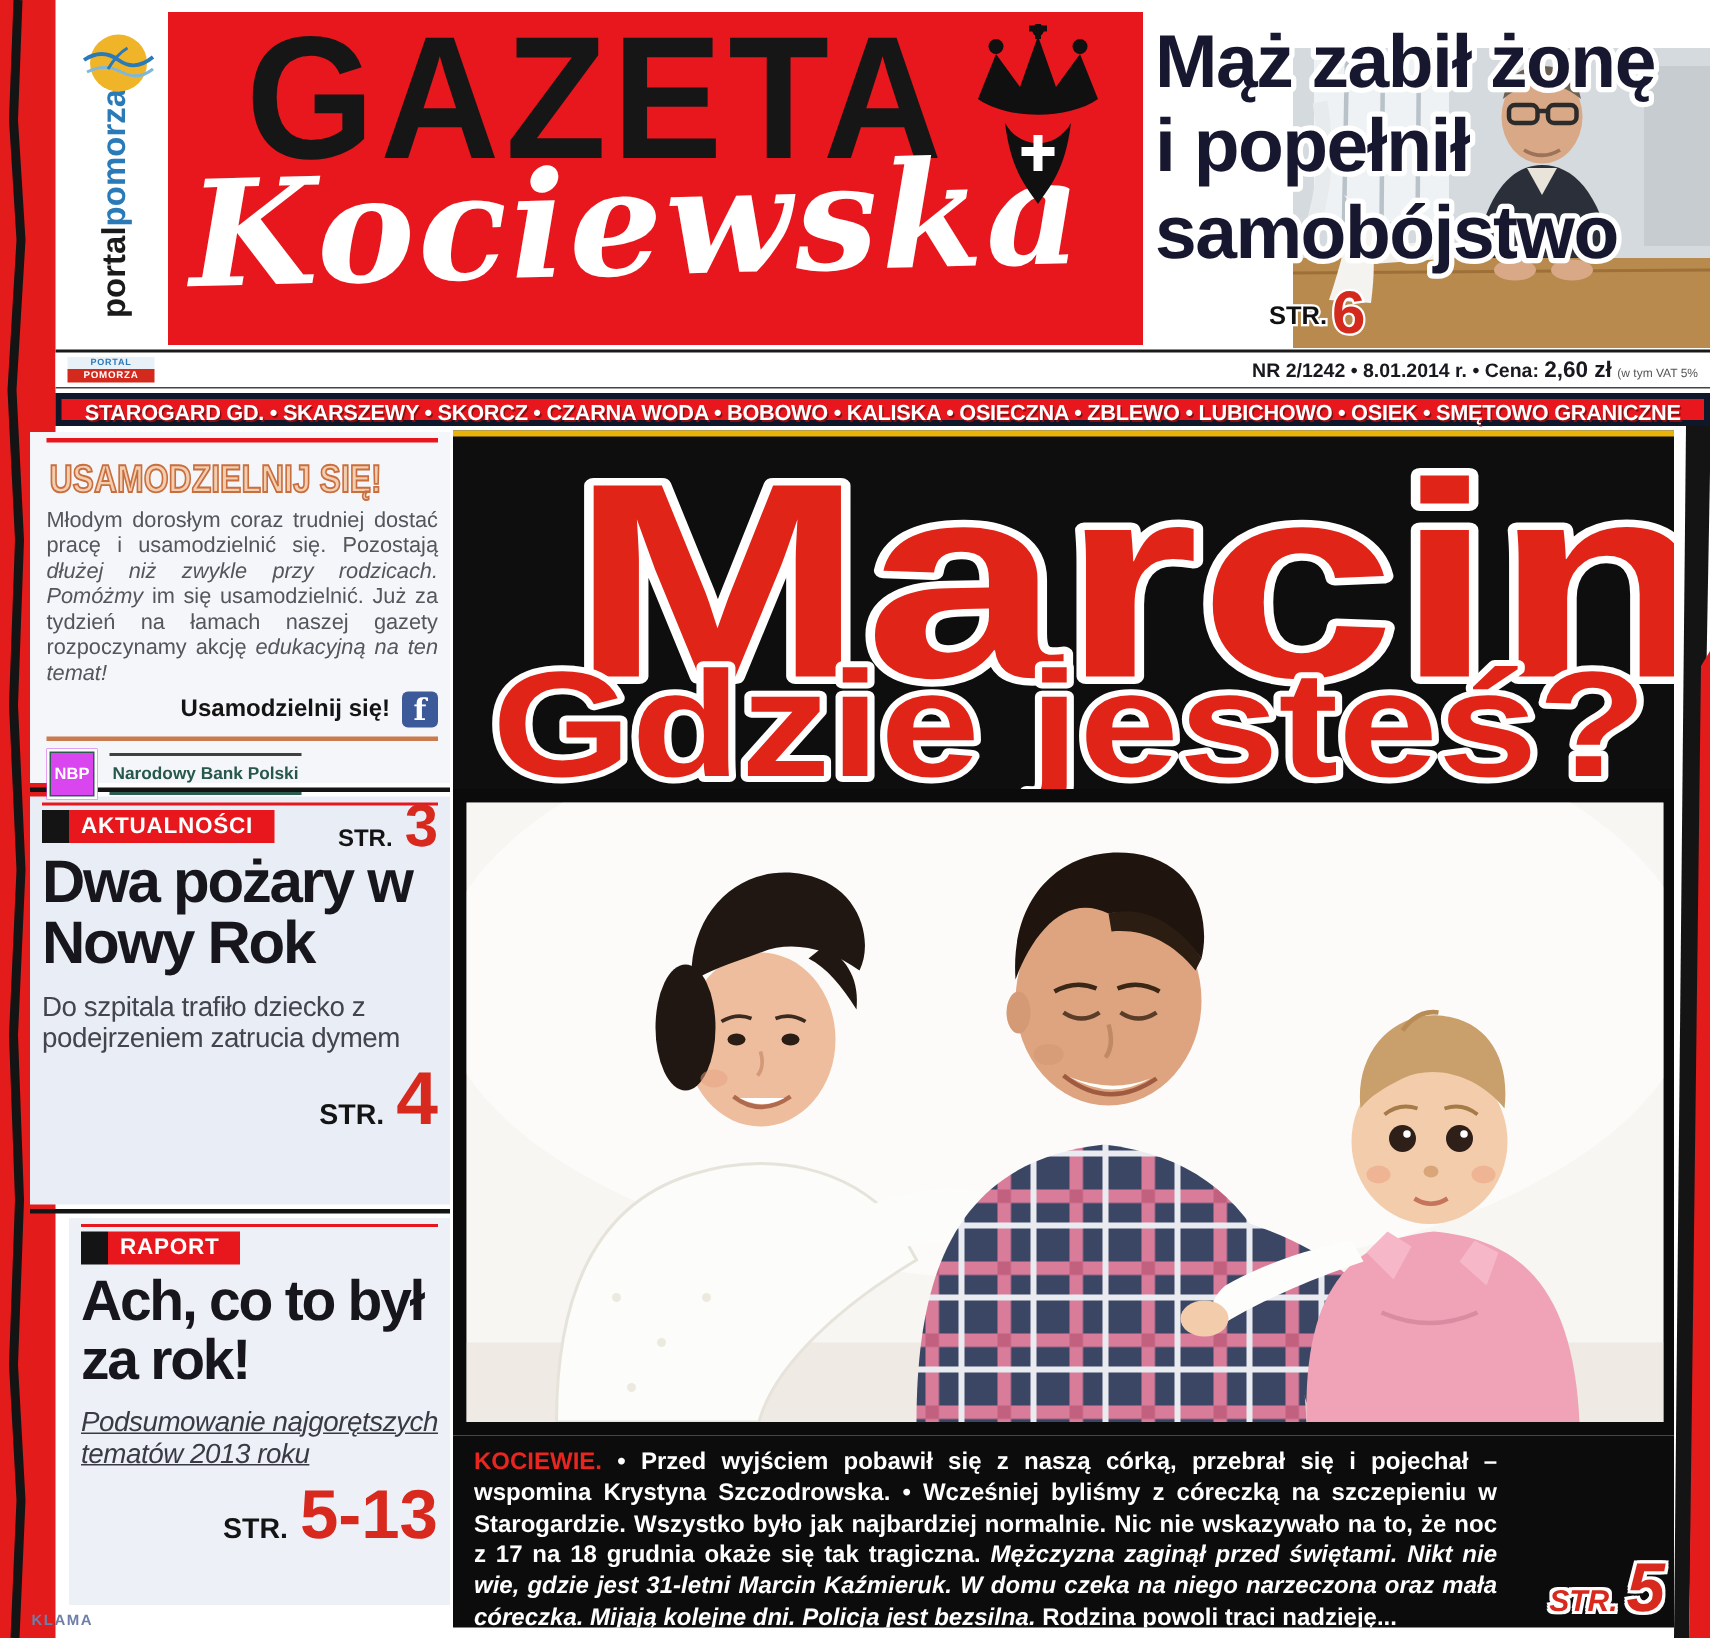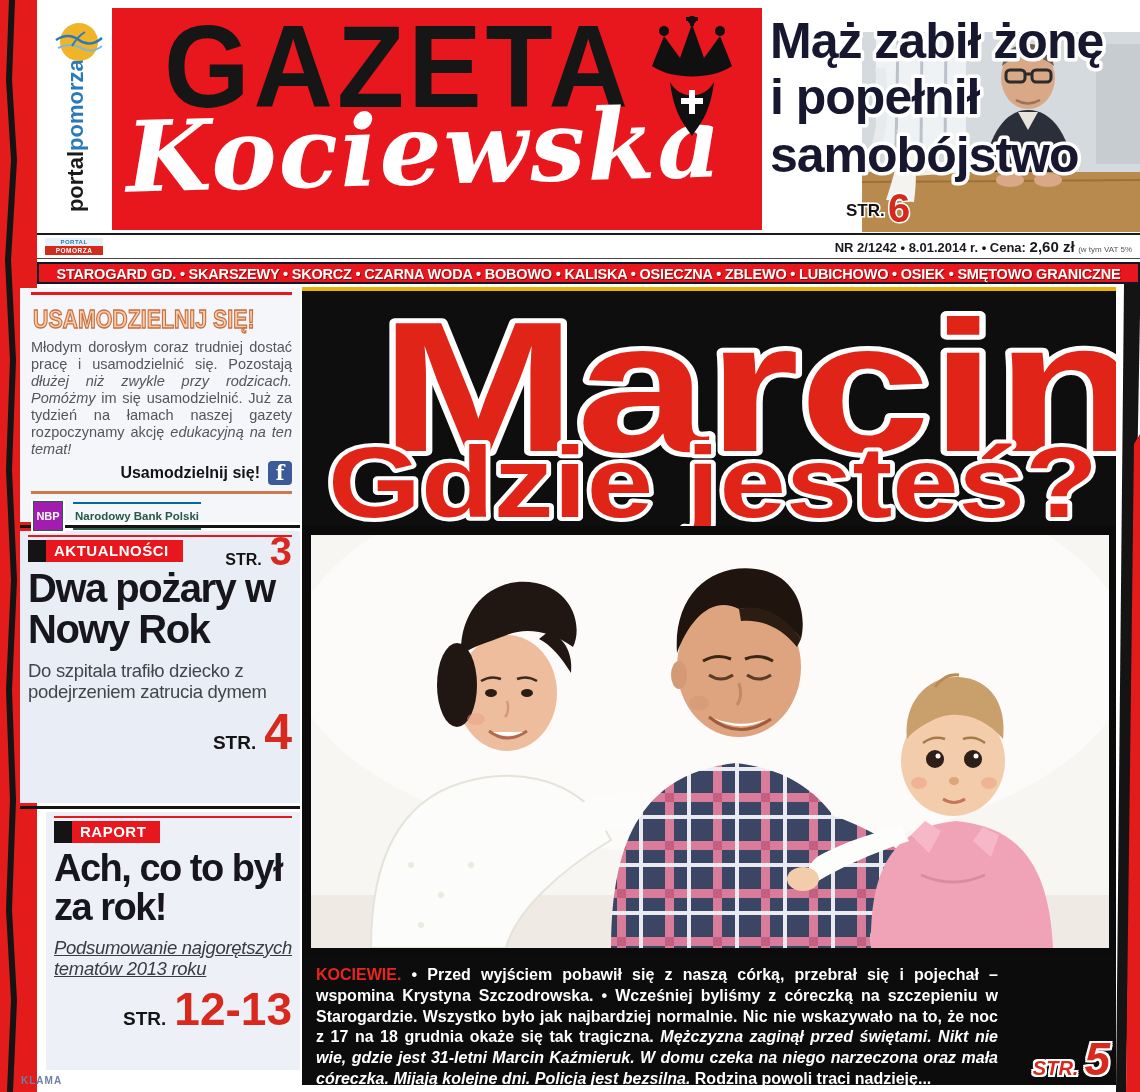--- a/index.html
+++ b/index.html
@@ -43,42 +43,42 @@
   .info-price{font-size:15px;font-weight:900;}
   .info-vat{font-size:8px;font-weight:normal;color:#555;}
   .portal-badge{width:58px;height:17px;flex:0 0 auto;display:flex;flex-direction:column;}
   .portal-badge .pb-top{flex:1;background:#e9f1f8;color:#2a7ab8;font-size:6px;font-weight:900;
     text-align:center;line-height:8px;letter-spacing:.5px;}
   .portal-badge .pb-bot{flex:1;background:#d42a1e;color:#fff;font-size:6.5px;font-weight:900;
     text-align:center;line-height:9px;letter-spacing:.5px;}
 
   
   .towns-bar{left:37px;top:262px;width:1103px;height:22px;background:#e8161d;
-    border:2px solid #0f172a;box-sizing:border-box;color:#fff;font-weight:900;
+    border:4px solid #0f172a;box-sizing:border-box;color:#fff;font-weight:900;
     font-size:14.5px;line-height:20px;text-align:center;white-space:nowrap;
     text-shadow:1px 1px 0 #8d0d0f;letter-spacing:-0.2px;}
 
   
   .sidebar{left:20px;top:288px;width:280px;}
   .red-rule{height:3px;background:#e8161d;margin-bottom:4px;}
   .sec{box-sizing:border-box;padding:4px 8px;}
   .sec-campaign{background:#f4f6fa;height:234px;padding-left:11px;}
   .camp-head{display:flex;align-items:flex-end;gap:2px;margin-bottom:4px;}
   .camp-title{font-size:26px;font-weight:900;color:#f3cdae;-webkit-text-stroke:1.3px #c96e3e;
     letter-spacing:0px;transform:scaleX(0.82);transform-origin:left bottom;white-space:nowrap;}
   .camp-body{font-size:14.5px;line-height:1.17;color:#55555c;text-align:justify;}
   .camp-cta{display:flex;justify-content:flex-end;align-items:center;gap:8px;margin-top:3px;}
   .camp-cta-label{font-size:16px;font-weight:900;color:#141414;}
   .fb-icon{width:24px;height:24px;background:#3c5a99;border-radius:4px;color:#fff;
     font-family:"DejaVu Serif",serif;font-weight:bold;font-size:20px;text-align:center;line-height:24px;}
   .orange-rule{height:3px;background:#c97b4e;margin:6px 0 5px 0;}
   .nbp-row{display:flex;gap:8px;align-items:center;}
-  .nbp-box{width:34px;height:34px;background:#a21caf;color:#fff;font-size:11px;font-weight:900;
+  .nbp-box{width:34px;height:34px;background:#d946ef;color:#fff;font-size:11px;font-weight:900;
     text-align:center;line-height:34px;flex:0 0 auto;box-shadow:inset 0 0 0 2px #fff,inset 0 0 0 3px #2b5d4f;}
-  .nbp-name{font-size:11.5px;font-weight:bold;color:#27584a;border-top:2px solid #0369a1;
+  .nbp-name{font-size:11.5px;font-weight:bold;color:#27584a;border-top:2px solid #404040;
     border-bottom:2px solid #2b5d4f;padding:6px 2px;white-space:nowrap;}
   .nbp-note{font-size:8px;font-style:italic;color:#90909a;line-height:1.4;margin-left:6px;}
   .str-row{display:flex;justify-content:flex-end;align-items:baseline;gap:8px;}
   .str-label{font-weight:900;color:#141414;}
   .str-num{font-weight:900;color:#d8291e;line-height:.9;}
   .black-rule{height:3px;background:#141414;margin:3px 0;}
   .sec-aktualnosci{background:#e9edf5;height:272px;margin-top:3px;}
   .sec-raport{background:#edf0f7;height:258px;margin-top:3px;margin-left:26px;}
   .tag-row{display:flex;align-items:stretch;height:22px;margin-bottom:6px;}
   .tag-notch{width:18px;background:#141414;}
@@ -247,21 +247,21 @@
   <div class="sec sec-raport">
     <div class="hairline"></div>
     <div class="tag-row">
       <div class="tag-notch"></div>
       <div class="tag-bar">RAPORT</div>
     </div>
     <div class="side-headline" style="font-size:38px">Ach, co to był za rok!</div>
     <div class="side-summary italic">Podsumowanie najgorętszych tematów 2013 roku</div>
     <div class="str-row" style="margin-top:10px">
       <span class="str-label" style="font-size:19px">STR.</span>
-      <span class="str-num" style="font-size:46px">12-13</span>
+      <span class="str-num" style="font-size:46px">5-13</span>
     </div>
   </div>
 </div>
 
 <div class="abs reklama">KLAMA</div>
 
 <div class="abs main-story">
 
   <div class="headline-panel">
     <svg width="816" height="235" viewBox="0 0 816 235">

